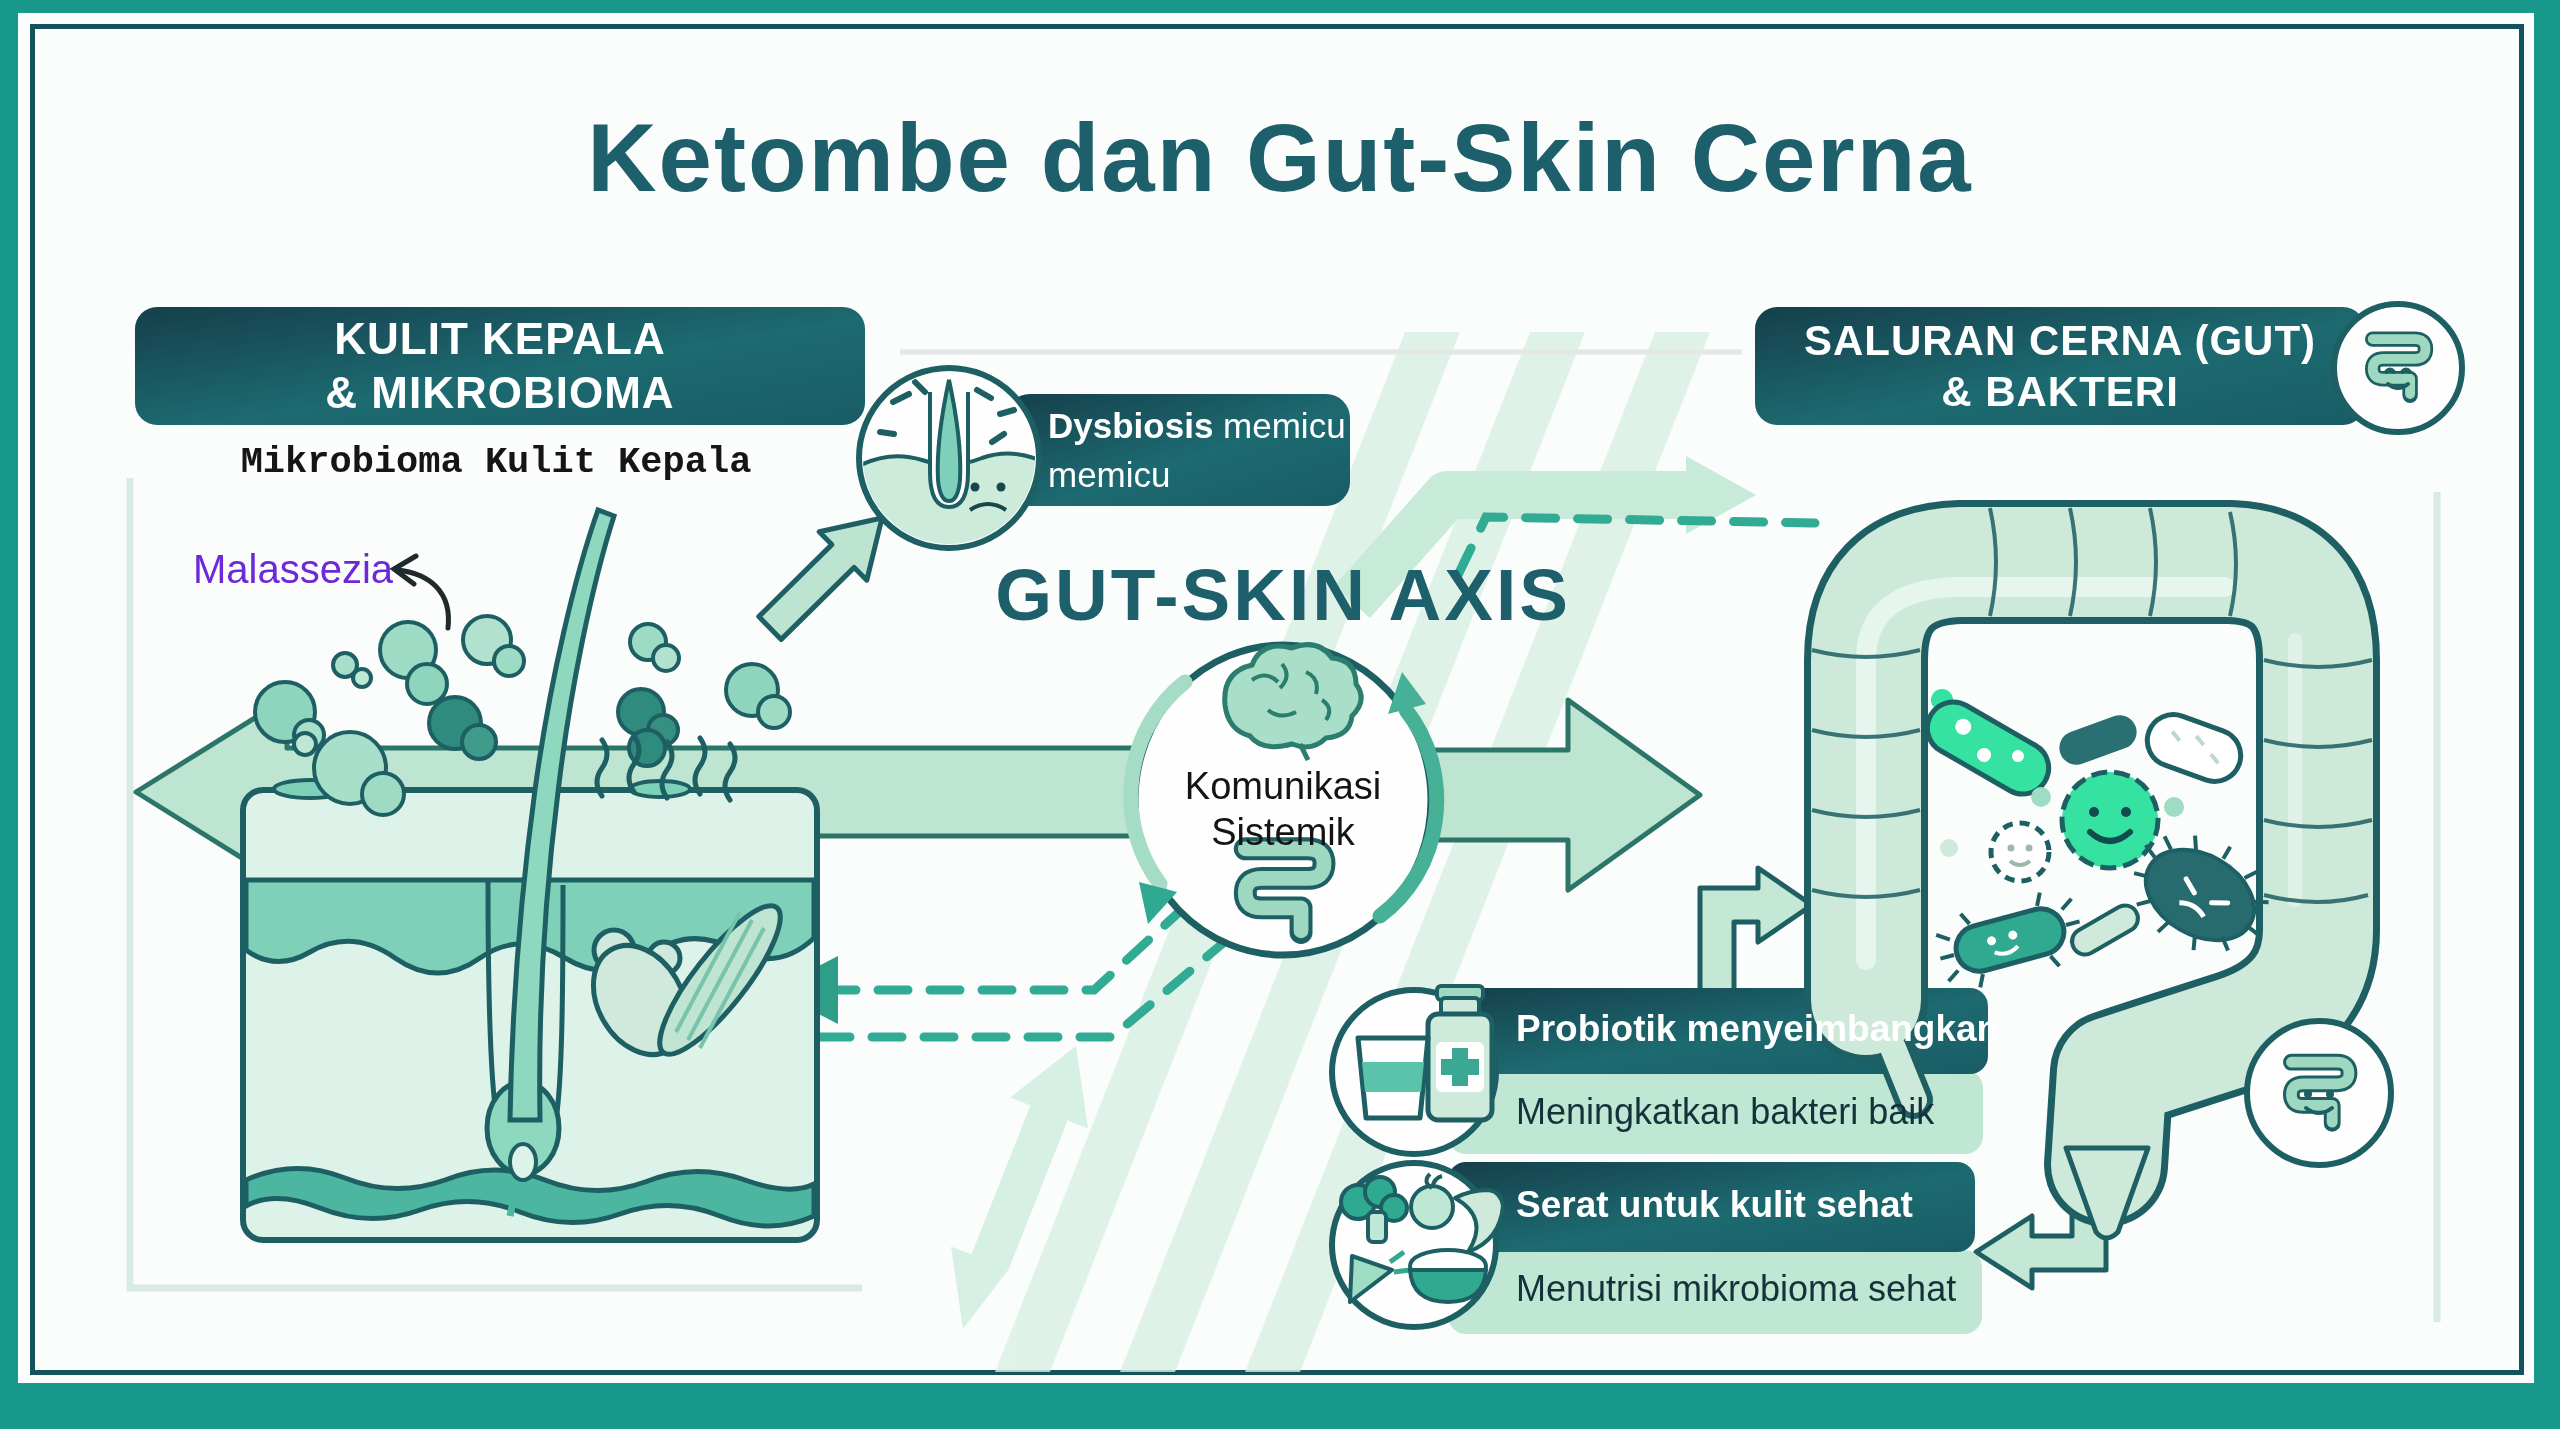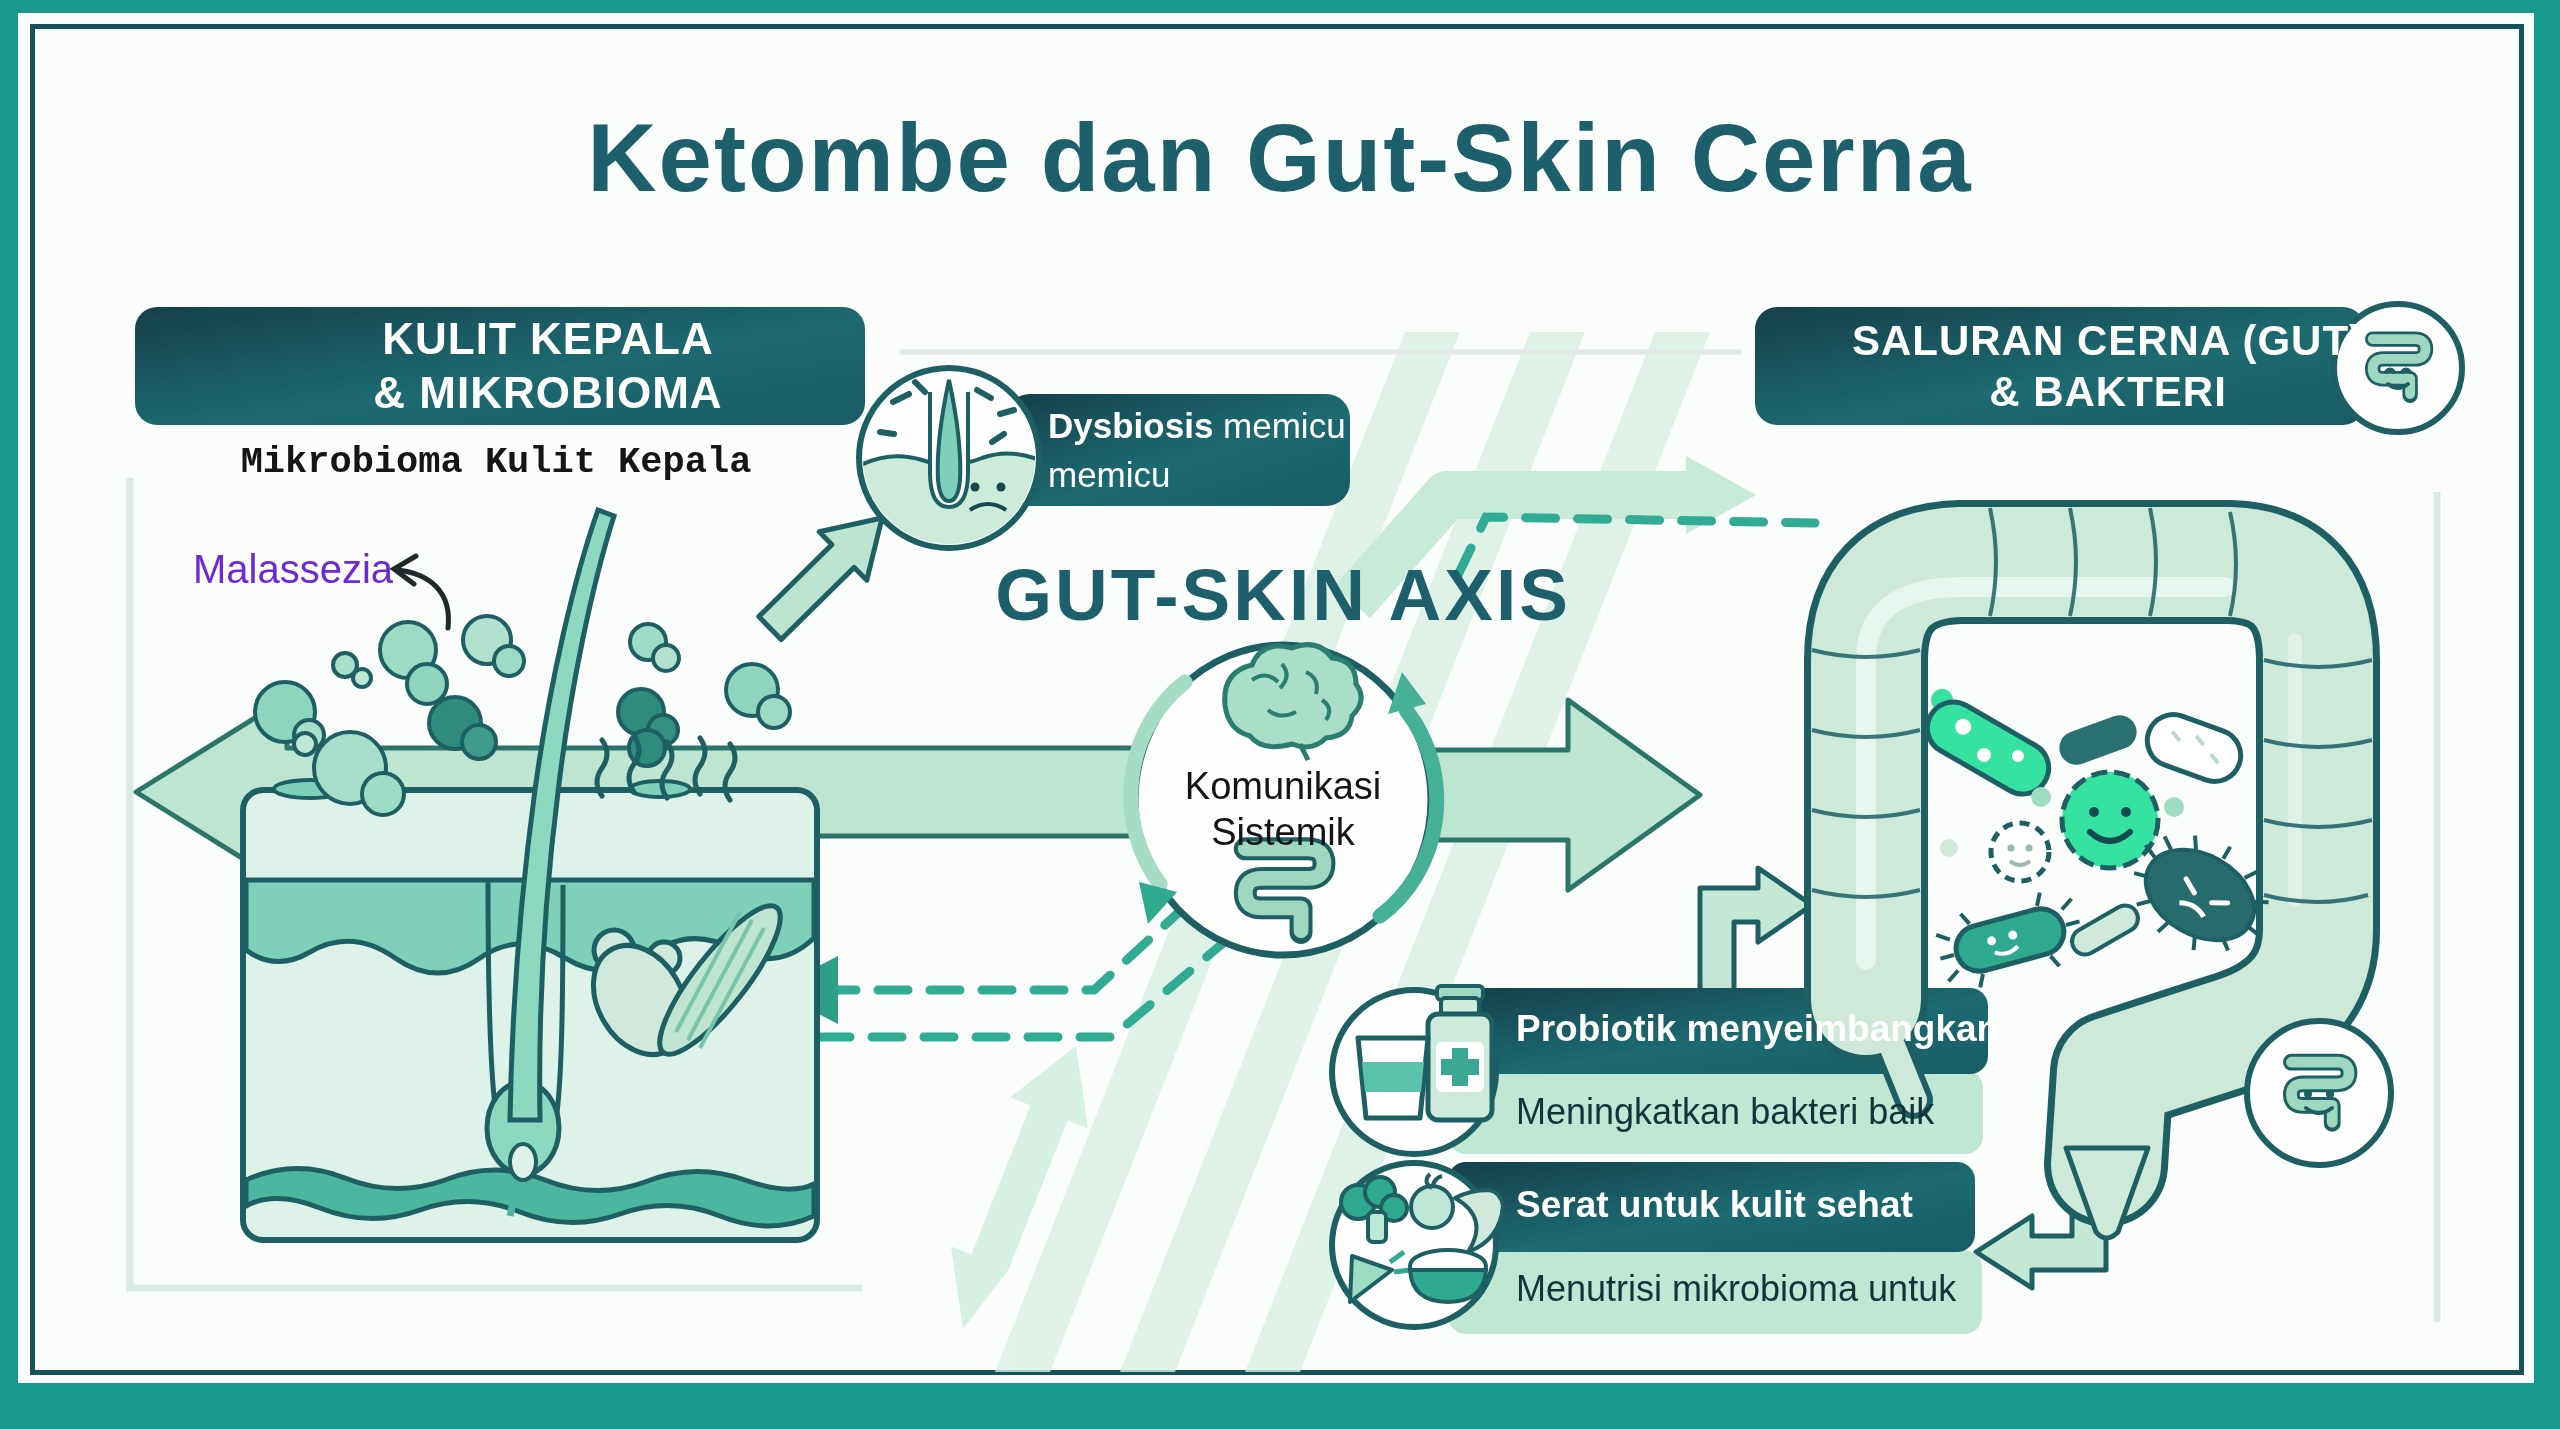--- a/index.html
+++ b/index.html
@@ -8,21 +8,21 @@
   
   .frame-teal{position:absolute;inset:0;background:#18998b;}
   .frame-white{position:absolute;left:18px;top:13px;right:26px;bottom:46px;background:#fbfdfc;}
   .frame-line{position:absolute;left:30px;top:24px;right:36px;bottom:54px;border:5px solid #15525c;background:#fbfdfc;}
   svg.art{position:absolute;left:0;top:0;width:2560px;height:1429px;}
   
   .txt{position:absolute;white-space:nowrap;}
   .title{left:0;top:103px;width:2560px;text-align:center;font-size:96px;font-weight:800;
          color:#1d5f6b;letter-spacing:2px;}
   .hdrbox{position:absolute;display:flex;flex-direction:column;align-items:center;justify-content:center;
-          color:#fff;font-weight:700;font-size:44px;line-height:1.22;letter-spacing:1px;text-align:center;margin-left:48px;}
+          color:#fff;font-weight:700;font-size:44px;line-height:1.22;letter-spacing:1px;text-align:center;}
   .hdr-left{left:135px;top:307px;width:730px;height:118px;}
   .hdr-right{left:1755px;top:307px;width:610px;height:118px;font-size:42px;}
   .sub{font-size:37px;font-weight:700;color:#151515;text-align:center;}
   .sub-left{left:136px;top:441px;width:720px;font-family:Liberation Mono, monospace;}
   .sub-right{left:1758px;top:441px;width:620px;}
   .malassezia{left:193px;top:547px;font-size:40px;font-weight:500;color:#6d28d9;}
   .axis-title{left:933px;top:553px;width:700px;text-align:center;font-size:73px;font-weight:800;
               color:#1d5f6b;letter-spacing:3px;}
   .badge-text{left:1048px;top:401px;width:310px;color:#fff;font-size:35px;line-height:1.4;white-space:normal;}
   .badge-text b{font-weight:700;}
@@ -346,14 +346,14 @@
   </div>
 
   <div class="hdrbox hdr-right">
     <span>SALURAN CERNA (GUT)</span>
     <span>&amp; BAKTERI</span>
   </div>
 
   <div class="txt row-desc  prob-desc">Meningkatkan bakteri baik</div>
   <div class="txt row-title prob-title">Probiotik menyeimbangkan</div>
   <div class="txt row-title fib-title">Serat untuk kulit sehat</div>
-  <div class="txt row-desc  fib-desc">Menutrisi mikrobioma untuk</div>
+  <div class="txt row-desc  fib-desc">Menutrisi mikrobioma sehat</div>
 </div>
 
 </body></html>

